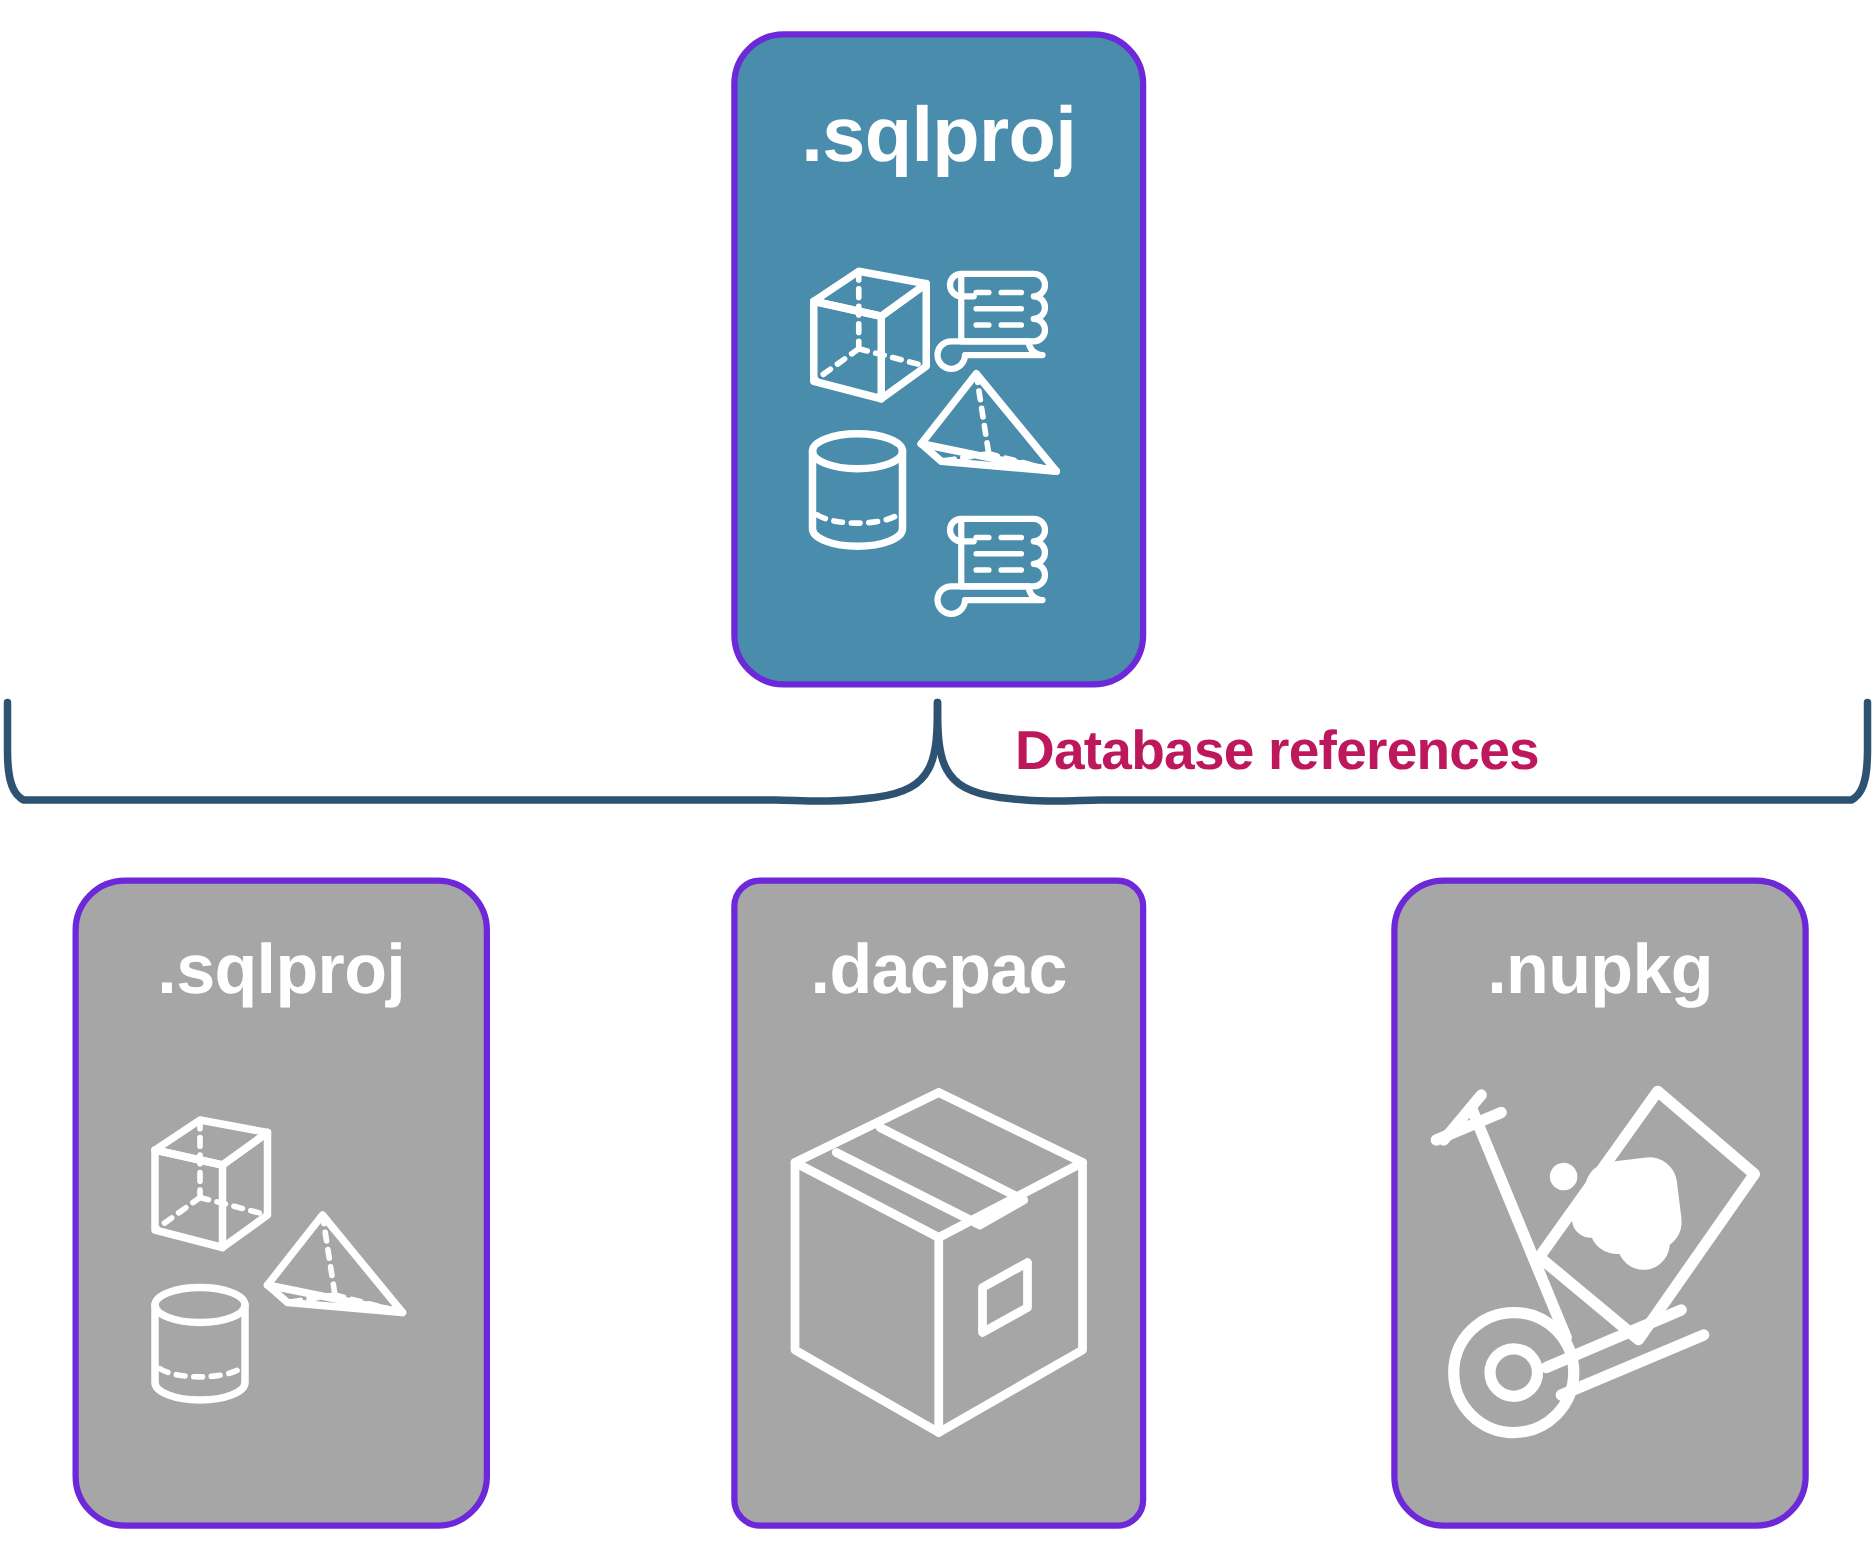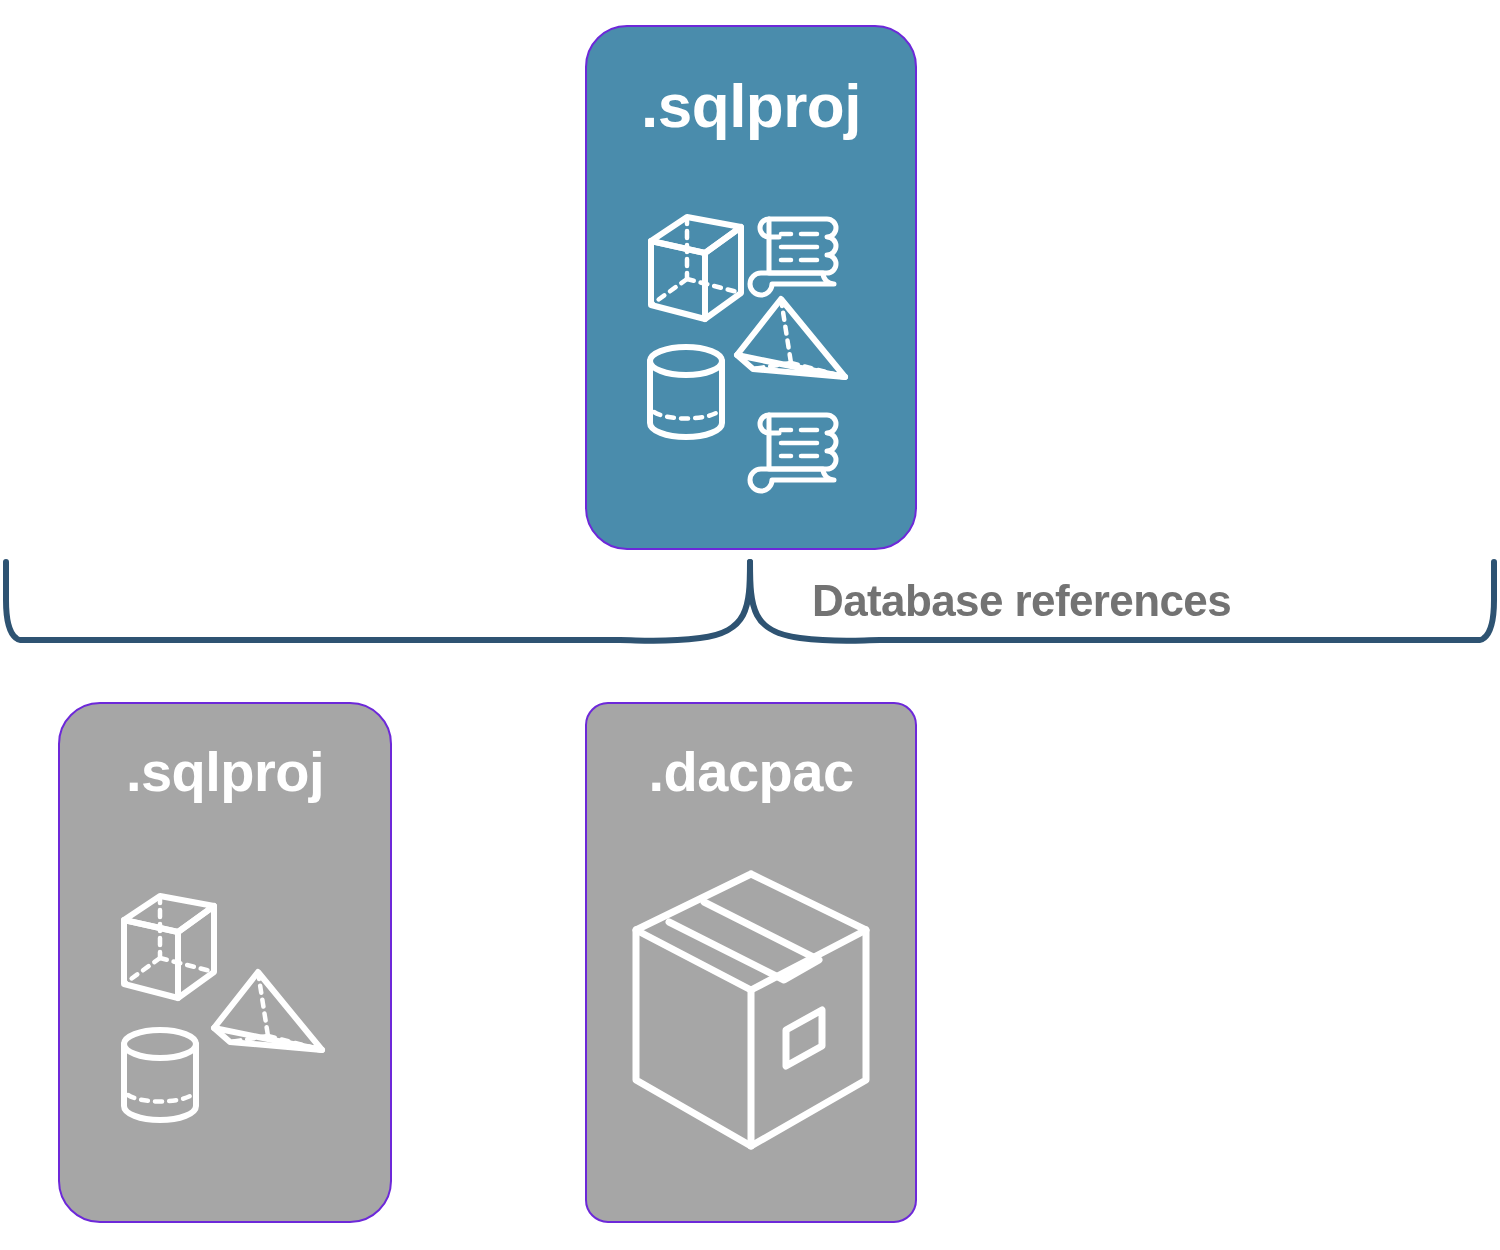--- a/index.html
+++ b/index.html
@@ -19,21 +19,21 @@
     position: absolute;
     inset: 0;
     width: 1500px;
     height: 1250px;
   }
 
   
   .card {
     position: absolute;
     box-sizing: border-box;
-    border: 2px solid #6d28d9;
+    border: 5px solid #6d28d9;
     border-radius: 42px;
     display: flex;
     flex-direction: column;
     align-items: center;
     text-align: center;
   }
   .card.primary { background: #4A8CAC; }
   .card.secondary { background: #A6A6A6; }
 
   .card-title {
@@ -78,21 +78,21 @@
     pointer-events: none;
   }
 
   
   #brace-label {
     position: absolute;
     left: 812px;
     top: 576px;
     font-size: 44px;
     font-weight: bold;
-    color: #737373;
+    color: #be185d;
     letter-spacing: -0.6px;
     white-space: nowrap;
     user-select: none;
   }
 
   svg { display: block; overflow: visible; }
 </style>
 </head>
 <body>
 
@@ -224,14 +224,41 @@
 
         <line x1="125" y1="122" x2="125" y2="278"></line>
 
         <polyline points="78,34 193,92 158,112 43,54"></polyline>
 
         <polygon points="160,162 196,142 196,178 160,198"></polygon>
       </svg>
     </div>
   </div>
 
+  <div class="card secondary" id="card-nupkg">
+    <div class="card-title">.nupkg</div>
+    <div class="card-art">
+      <svg width="262" height="278" viewBox="0 0 262 278" fill="none" stroke="#FFFFFF" stroke-width="9" stroke-linejoin="round" stroke-linecap="round">
+
+        <line x1="6" y1="40" x2="36" y2="4"></line>
+        <line x1="0" y1="40" x2="52" y2="18"></line>
+
+        <line x1="28" y1="14" x2="104" y2="198"></line>
+
+        <line x1="88" y1="222" x2="196" y2="176"></line>
+        <line x1="100" y1="244" x2="214" y2="196"></line>
+
+        <circle cx="62" cy="226" r="48"></circle>
+        <circle cx="62" cy="226" r="19"></circle>
+
+        <polygon points="84,122 192,0 262,74 156,196" transform="translate(-4,8) rotate(-6 120 100)"></polygon>
+
+        <g fill="#FFFFFF" stroke="none" transform="translate(-4,8) rotate(-6 120 100)">
+          <rect x="126" y="52" width="74" height="74" rx="22" transform="rotate(-1 163 89)"></rect>
+          <circle cx="110" cy="60" r="11"></circle>
+          <circle cx="128" cy="96" r="15"></circle>
+          <circle cx="168" cy="120" r="21"></circle>
+        </g>
+      </svg>
+    </div>
+  </div>
 
 </div>
 
 </body></html>

